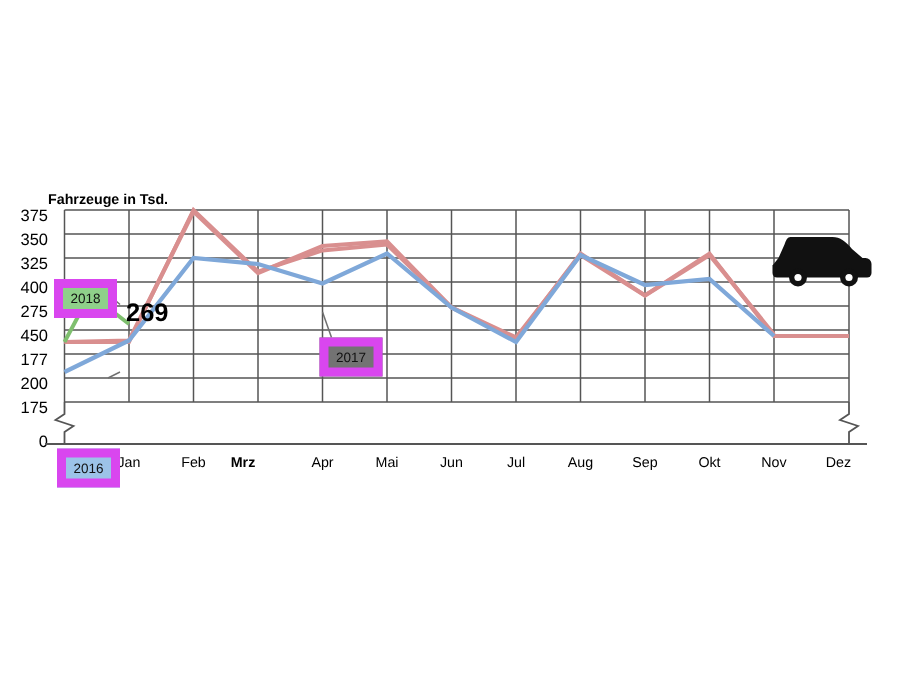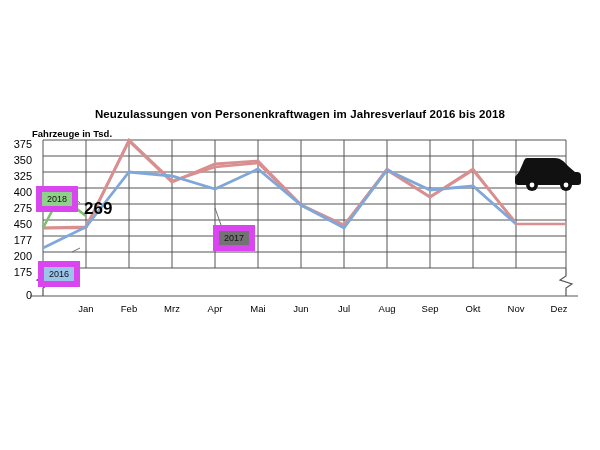--- a/index.html
+++ b/index.html
@@ -55,52 +55,51 @@
   }
   .callout {
     position: absolute;
     font-size: 9px;
     padding: 1px 5px;
     border: 6px solid #d946ef;
     color: #111;
     line-height: 12px;
   }
   .callout-2018 { background: #8fd08a; }
-  .callout-2016 { background: #9cc3e8; }
+  .callout-2016 { background: #9cc3e8; margin-top: 38px; }
   .callout-2017 { background: #737373; }
   .value-label {
     position: absolute;
     font-size: 17px;
     font-weight: bold;
     color: #000;
   }
   svg { position: absolute; left: 0; top: 0; }
 </style>
 </head>
 <body>
 
 <div id="chart-root">
 
-  <div class="chart-title">Neuzulassungen von Personenkraftwagen im Jahresverlauf 2016 bis 2018</div>
   <div class="y-axis-label">Fahrzeuge in Tsd.</div>
 
   <div class="tick-label" style="left:2px; top:138px;">375</div>
   <div class="tick-label" style="left:2px; top:154px;">350</div>
   <div class="tick-label" style="left:2px; top:170px;">325</div>
   <div class="tick-label" style="left:2px; top:186px;">400</div>
   <div class="tick-label" style="left:2px; top:202px;">275</div>
   <div class="tick-label" style="left:2px; top:218px;">450</div>
   <div class="tick-label" style="left:2px; top:234px;">177</div>
   <div class="tick-label" style="left:2px; top:250px;">200</div>
   <div class="tick-label" style="left:2px; top:266px;">175</div>
   <div class="tick-label" style="left:2px; top:289px;">0</div>
 
   <div class="x-label" style="left:66px; top:303px;">Jan</div>
   <div class="x-label" style="left:109px; top:303px;">Feb</div>
-  <div class="x-label" style="left:152px; top:303px;">Mrz</div>
+  <div class="x-label" style="left:142px; top:303px;font-weight:bold;">Mrz</div>
   <div class="x-label" style="left:195px; top:303px;">Apr</div>
   <div class="x-label" style="left:238px; top:303px;">Mai</div>
   <div class="x-label" style="left:281px; top:303px;">Jun</div>
   <div class="x-label" style="left:324px; top:303px;">Jul</div>
   <div class="x-label" style="left:367px; top:303px;">Aug</div>
   <div class="x-label" style="left:410px; top:303px;">Sep</div>
   <div class="x-label" style="left:453px; top:303px;">Okt</div>
   <div class="x-label" style="left:496px; top:303px;">Nov</div>
   <div class="x-label" style="left:539px; top:303px;">Dez</div>
 

